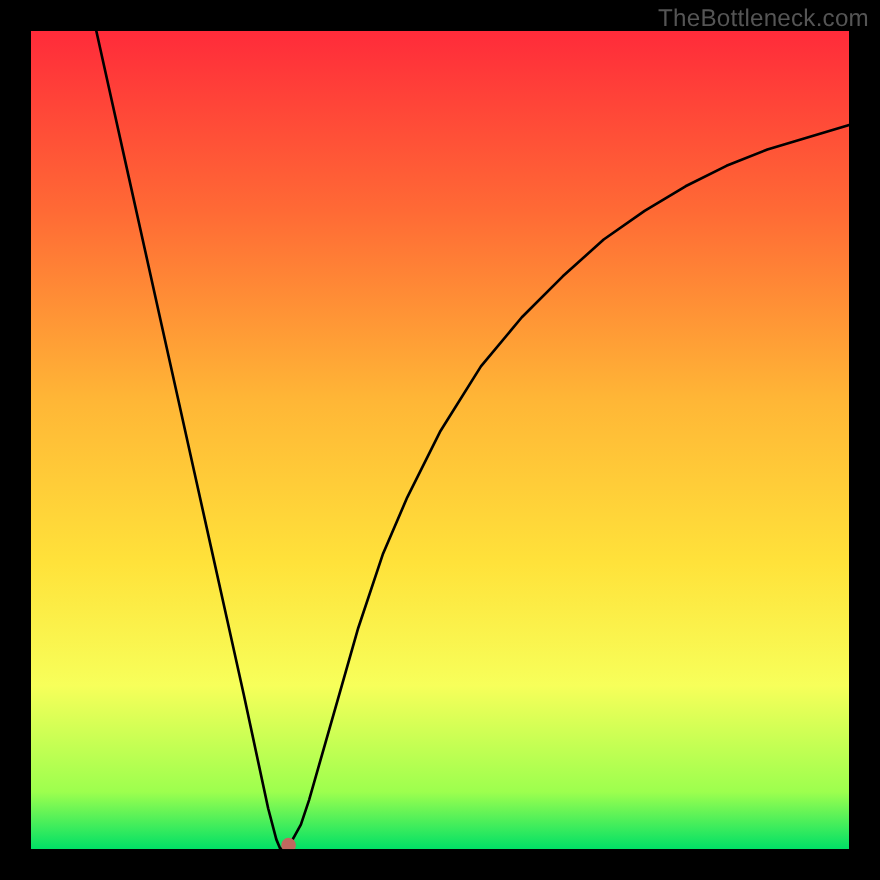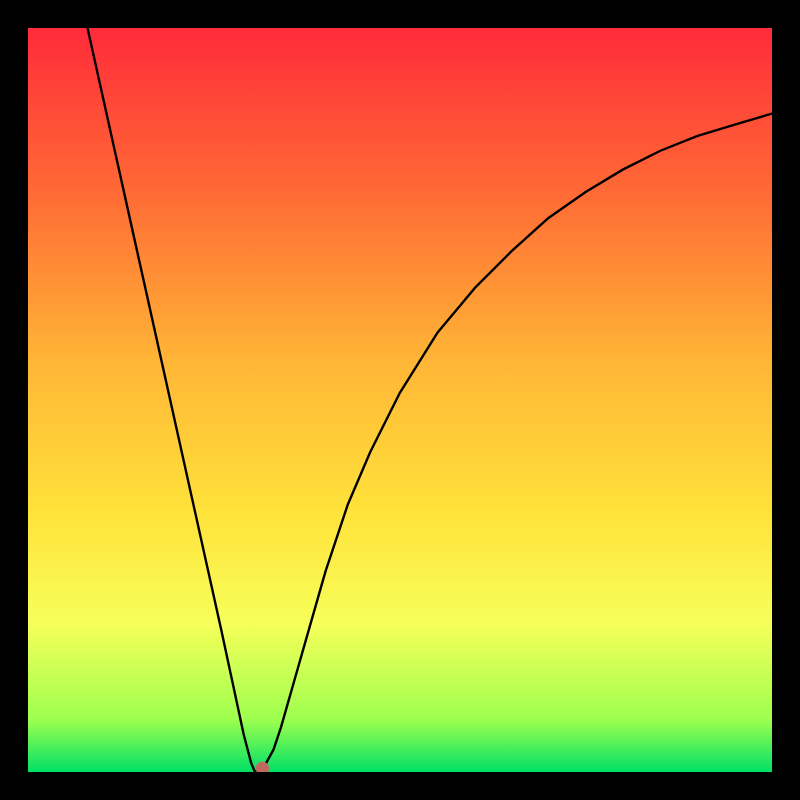--- a/index.html
+++ b/index.html
@@ -54,13 +54,14 @@
             <stop offset="93%" stop-color="#9dff4e"></stop>
             <stop offset="100%" stop-color="#00e066"></stop>
           </linearGradient>
       </defs>
       <rect id="bg-rect" x="0" y="0" width="744" height="744" fill="url(#bg-grad)"></rect>
       <path id="curve" fill="none" stroke="#000" stroke-width="2.4" stroke-linejoin="round" stroke-linecap="round" d="M59.52 0.00 L74.40 66.96 L89.28 133.92 L104.16 200.88 L119.04 267.84 L133.92 334.80 L148.80 401.76 L163.68 468.72 L178.56 535.68 L193.44 602.64 L204.60 654.72 L215.76 706.80 L223.20 735.07 L226.92 744.00 L230.64 742.51 L238.08 735.07 L245.52 721.68 L252.96 699.36 L267.84 647.28 L282.72 595.20 L297.60 543.12 L319.92 476.16 L342.24 424.08 L372.00 364.56 L409.20 305.04 L446.40 260.40 L483.60 223.20 L520.80 189.72 L558.00 163.68 L595.20 141.36 L632.40 122.76 L669.60 107.88 L706.80 96.72 L744.00 85.56"></path>
       <circle id="marker" cx="234.36" cy="740.28" r="6.70" fill="#c1685f"></circle>
     </svg>
   </div>
 
+  <div class="watermark">TheBottleneck.com</div>
 </div>
 
 </body></html>

